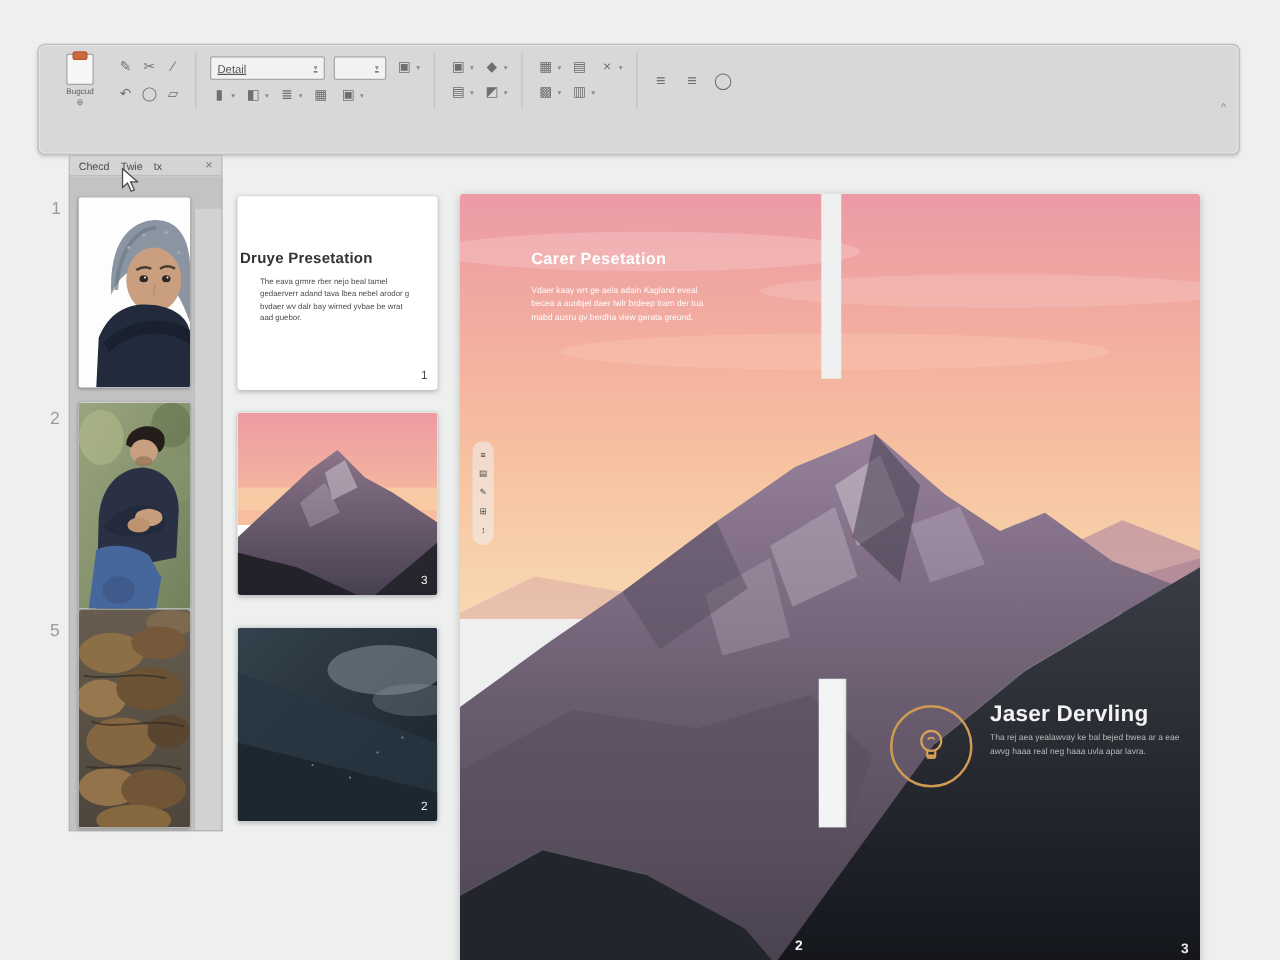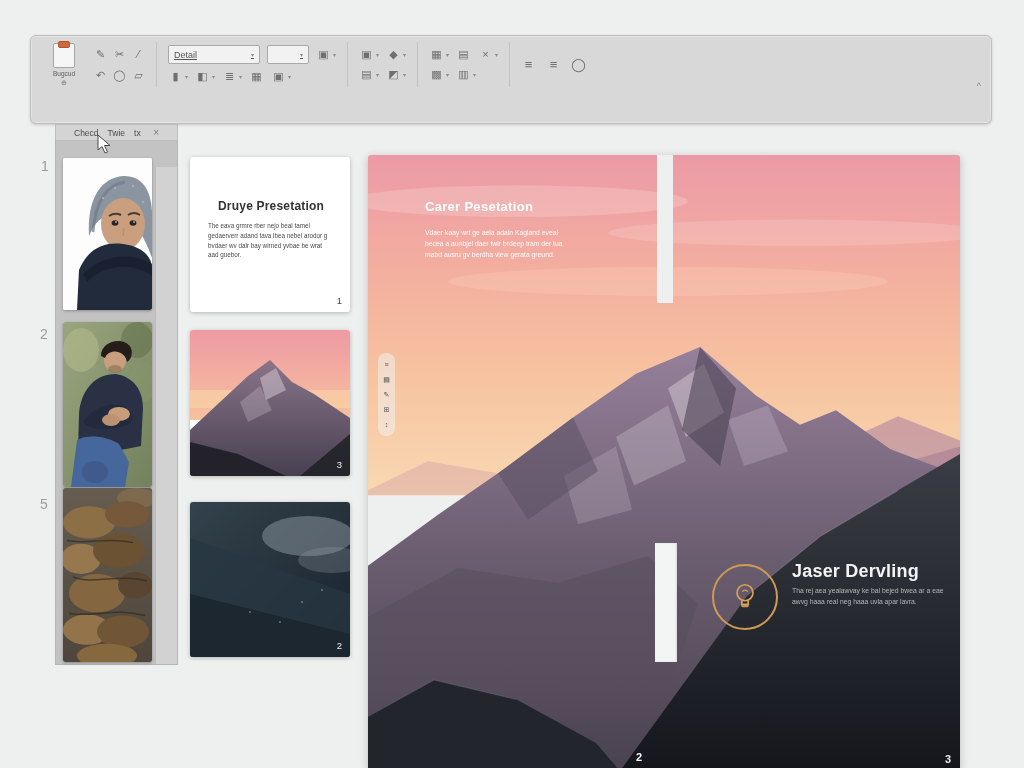--- a/index.html
+++ b/index.html
@@ -23,35 +23,35 @@
   .clip-top{position:absolute;left:4px;top:-3px;width:10px;height:5px;background:#cf6a3f;border:1px solid #b35430;border-radius:2px;}
   .paste-label{font-size:6.5px;color:#5c5c5c;}
   .paste-plus{font-size:7px;color:#7b7b7b;line-height:1;}
   .mini-grid{display:grid;grid-template-columns:repeat(3,19px);grid-auto-rows:21px;align-items:center;justify-items:center;}
   .combo{display:flex;align-items:center;justify-content:space-between;background:#f2f2f2;border:1px solid #a9a9a9;border-radius:2px;height:17px;padding:0 5px;font-size:9px;color:#555;text-decoration:underline;}
   .font-combo{width:80px;}
   .size-combo{width:30px;justify-content:flex-end;}
   .collapse-btn{position:absolute;right:10px;bottom:2px;font-size:9px;color:#8a8a8a;}
 
   
-  .panel-header{position:absolute;left:55px;top:124px;width:123px;height:17px;background:#d4d4d4;border:1px solid #bdbdbd;box-sizing:border-box;display:flex;align-items:center;gap:9px;padding:0 18px;font-size:8.5px;color:#4c4c4c;}
+  .panel-header{position:absolute;left:55px;top:124px;width:123px;height:17px;background:#d4d4d4;border:1px solid #bdbdbd;box-sizing:border-box;display:flex;align-items:center;gap:9px;padding:0 7px;font-size:8.5px;color:#4c4c4c;}
   .panel-close{margin-left:auto;font-size:10px;color:#7b7b7b;}
   .slides-panel{position:absolute;left:55px;top:141px;width:123px;height:524px;background:#c3c3c3;border:1px solid #b5b5b5;border-top:none;box-sizing:border-box;}
   .panel-scroll{position:absolute;right:0;top:26px;bottom:0;width:21px;background:#d2d2d2;border-left:1px solid #bbbbbb;}
   .slide-num{position:absolute;font-size:14px;color:#9b9b9b;}
   .num1{left:41px;top:158px;} .num2{left:40px;top:326px;} .num5{left:40px;top:496px;}
   .thumb{position:absolute;left:63px;width:89px;border-radius:2px;overflow:hidden;background:#fff;box-shadow:0 1px 3px rgba(0,0,0,.3);}
   .t1{top:158px;height:152px;} .t2{top:322px;height:165px;} .t5{top:488px;height:174px;}
   .thumb svg{display:block;width:100%;height:100%;}
 
   
   .preview-card{position:absolute;left:190px;width:160px;border-radius:3px;overflow:hidden;background:#fff;box-shadow:0 1px 4px rgba(0,0,0,.25);}
   .pa{top:157px;height:155px;} .pb{top:330px;height:146px;} .pc{top:502px;height:155px;}
   .preview-card svg{display:block;width:100%;height:100%;}
-  .pa .ttl{margin:42px 18px 0 28px;font-size:12px;color:#333;font-weight:bold;letter-spacing:.2px;}
+  .pa .ttl{margin:42px 18px 0 2px;font-size:12px;color:#333;font-weight:bold;letter-spacing:.2px;}
   .pa .bdy{margin:8px 20px 0 18px;font-size:6.3px;line-height:1.55;color:#4a4a4a;}
   .pnum{position:absolute;right:8px;bottom:6px;font-size:9.5px;color:#4a4a4a;}
   .pnum.light{color:#f0f0f0;}
 
   
   .main-canvas{position:absolute;left:368px;top:155px;width:592px;height:616px;border-radius:3px;overflow:hidden;box-shadow:0 2px 8px rgba(0,0,0,.22);}
   .main-canvas>svg{position:absolute;inset:0;display:block;width:100%;height:100%;}
   .gap-strip{position:absolute;left:289px;top:0;width:16px;height:148px;background:#eef0f0;}
   .notch{position:absolute;left:287px;top:388px;width:22px;height:119px;background:#f3f4f4;box-shadow:inset -1px 0 2px rgba(0,0,0,.12);}
   .ms-title{position:absolute;left:57px;top:44px;font-size:13px;color:#fff;font-weight:bold;letter-spacing:.3px;}

